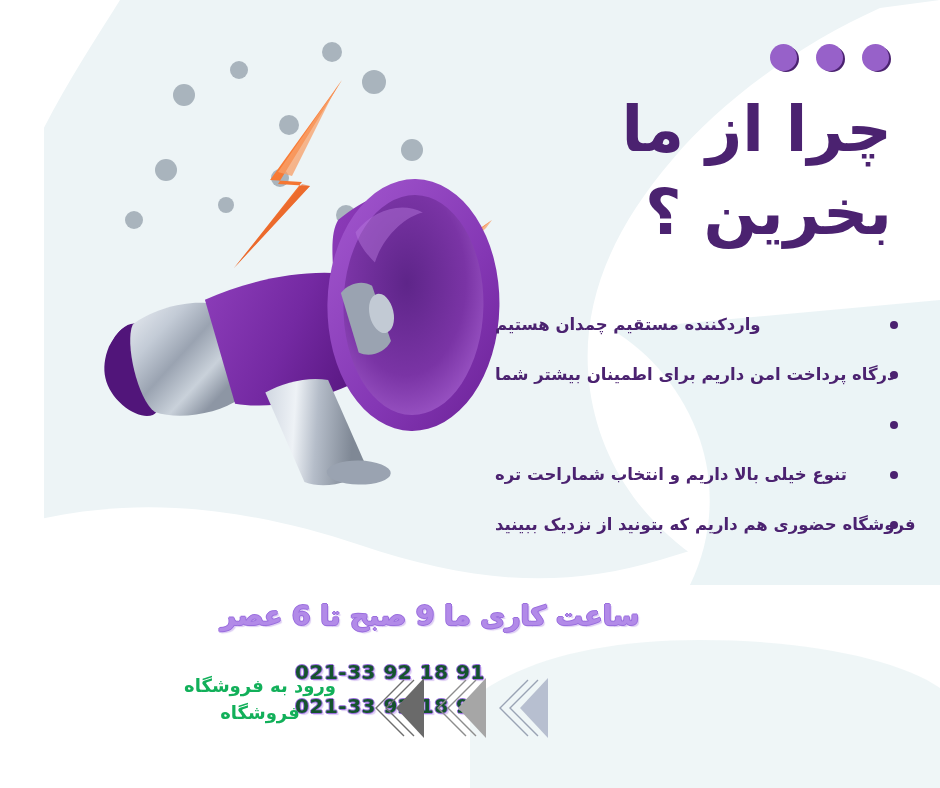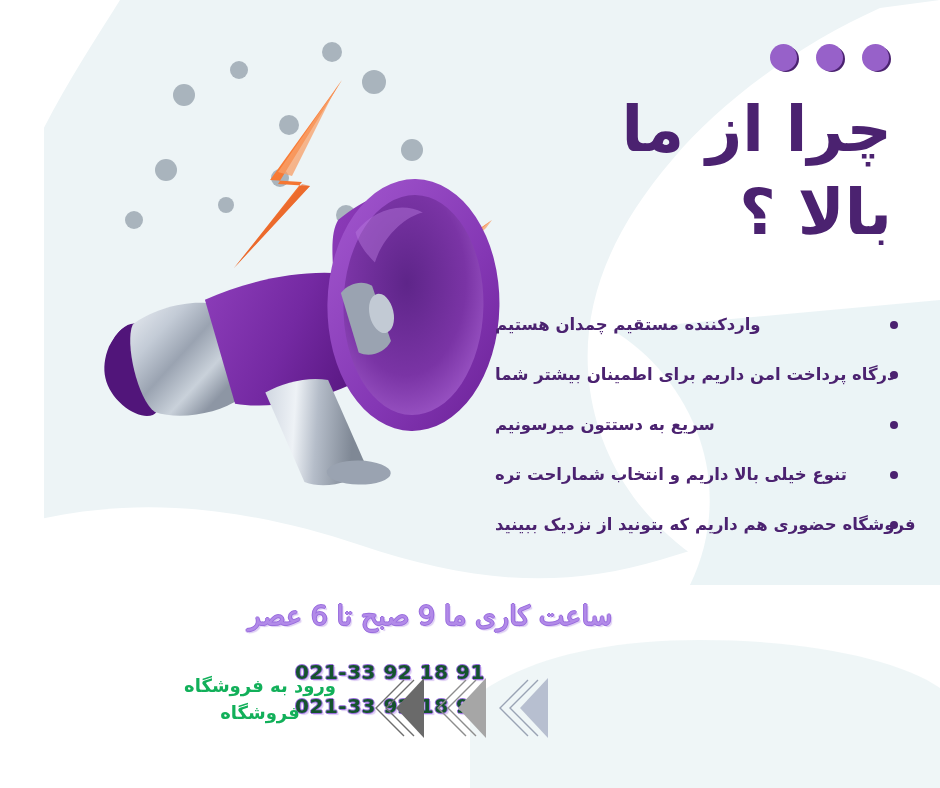--- a/index.html
+++ b/index.html
@@ -149,21 +149,21 @@
   }
 
   
   .hours {
     position: absolute;
     top: 600px;
     right: 0;
     width: 940px;
     text-align: center;
     font-size: 27px;
-    font-weight: normal;
+    font-weight: bold;
     color: #b28ae8;
     direction: rtl;
     white-space: nowrap;
     text-shadow:
        1px 0 0 #9a6ede,
       -1px 0 0 #9a6ede,
        0 1px 0 #9a6ede,
        0 -1px 0 #9a6ede,
        2px 2px 1px rgba(154,110,222,0.35);
   }
@@ -386,35 +386,34 @@
         <span class="fill"></span>
       </div>
       <div class="dot">
         <span class="ring"></span>
         <span class="fill"></span>
       </div>
     </div>
 
     <div class="headline">
       <span class="line">چرا از ما</span>
-      <span class="line">بالا ؟</span>
+      <span class="line">بخرین ؟</span>
     </div>
 
     <ul class="bullets">
       <li>
         <span class="bullet-dot"></span>
         <span class="btxt">واردکننده مستقیم چمدان هستیم</span>
       </li>
       <li>
         <span class="bullet-dot"></span>
         <span class="btxt">درگاه پرداخت امن داریم برای اطمینان بیشتر شما</span>
       </li>
       <li>
         <span class="bullet-dot"></span>
-        <span class="btxt">سریع به دستتون میرسونیم</span>
       </li>
       <li>
         <span class="bullet-dot"></span>
         <span class="btxt">تنوع خیلی بالا داریم و انتخاب شماراحت تره</span>
       </li>
       <li>
         <span class="bullet-dot"></span>
         <span class="btxt">فروشگاه حضوری هم داریم که بتونید از نزدیک ببینید</span>
       </li>
     </ul>

